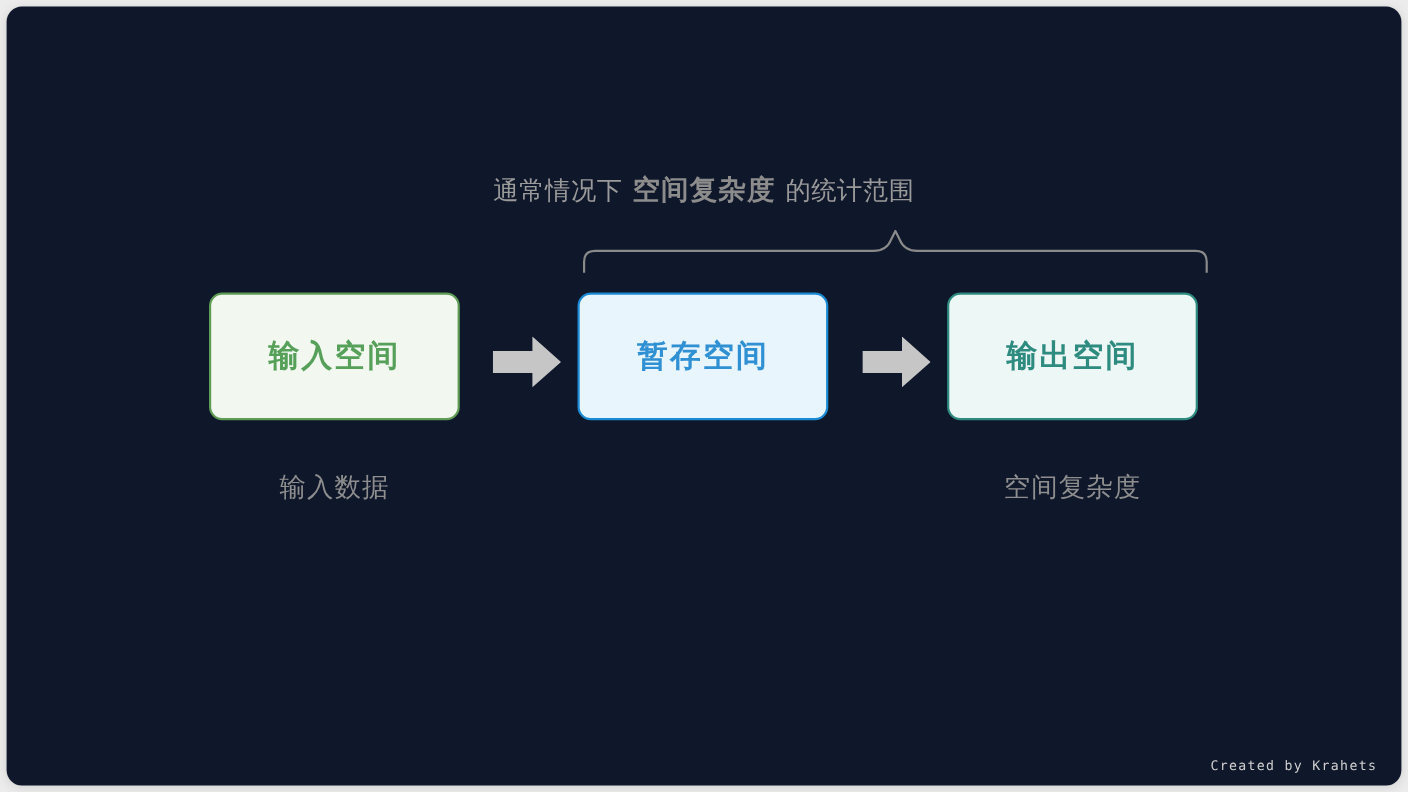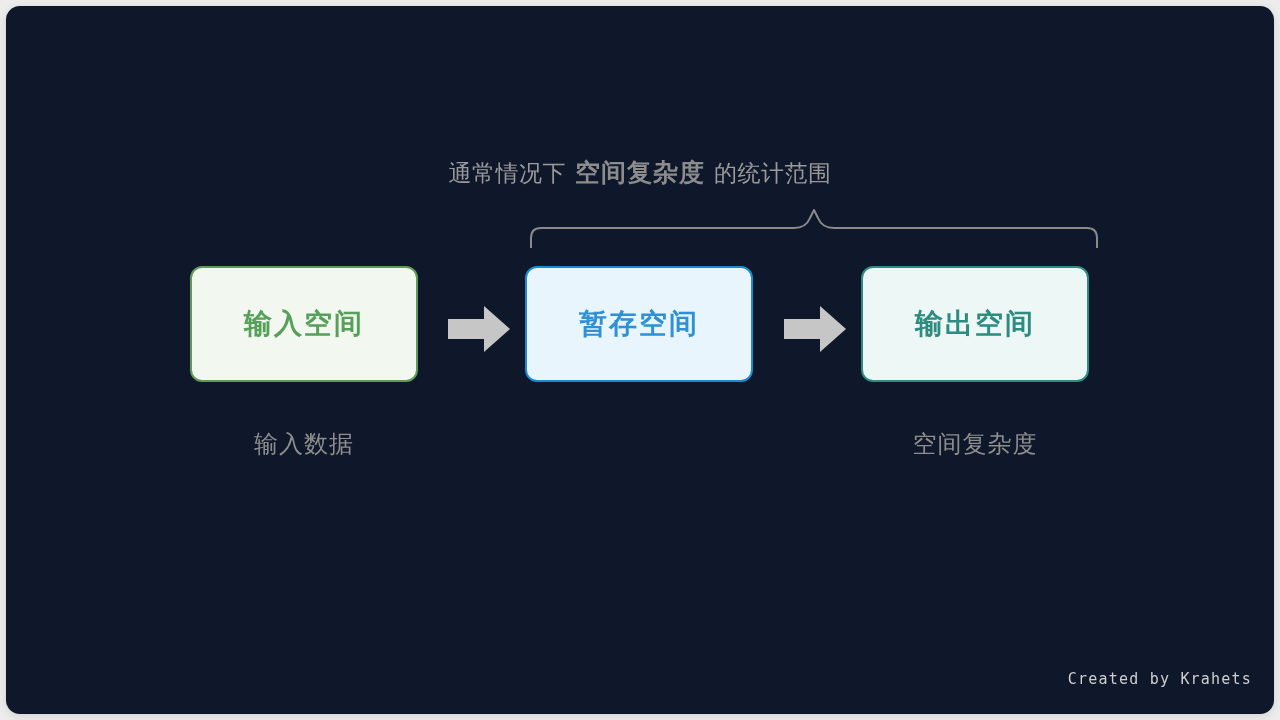--- a/index.html
+++ b/index.html
@@ -120,23 +120,23 @@
   }
   .sub-input  { left: 184px;  top: 414px; }
   .sub-temp   { left: 519px;  top: 414px; }
   .sub-output { left: 855px; top: 414px; }
   .sub-line { display: block; }
 
   
   .credit {
     position: absolute;
     right: 22px;
-    bottom: 26px;
+    bottom: 11px;
     color: #cfcfcf;
-    font-size: 15px;
+    font-size: 12px;
     font-family: "DejaVu Sans Mono", "Liberation Mono", monospace;
     letter-spacing: 1.2px;
   }
 </style>
 </head>
 <body>
 
 <div class="page-card">
   <div class="stage">
 

